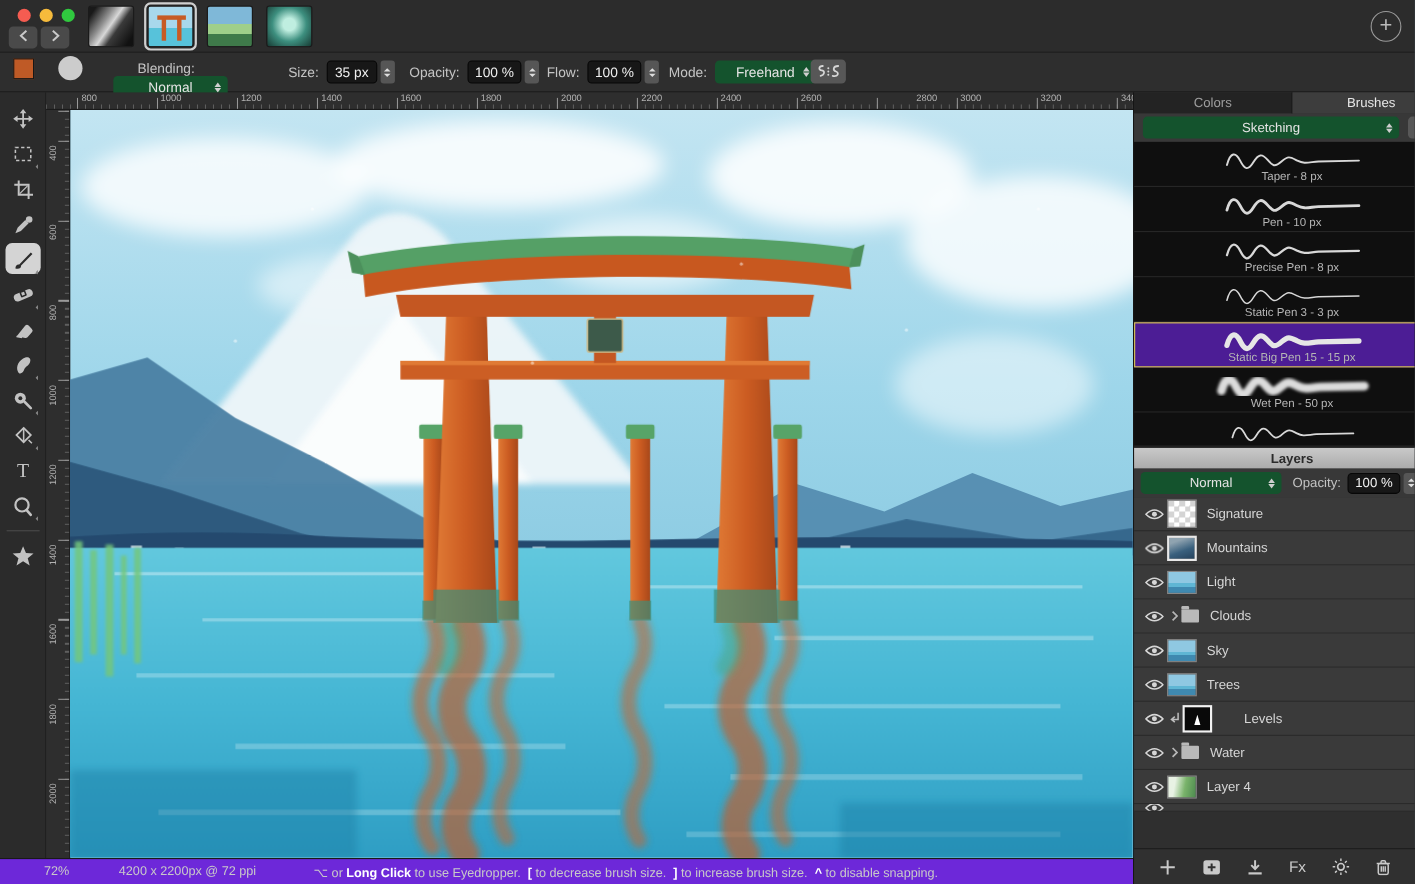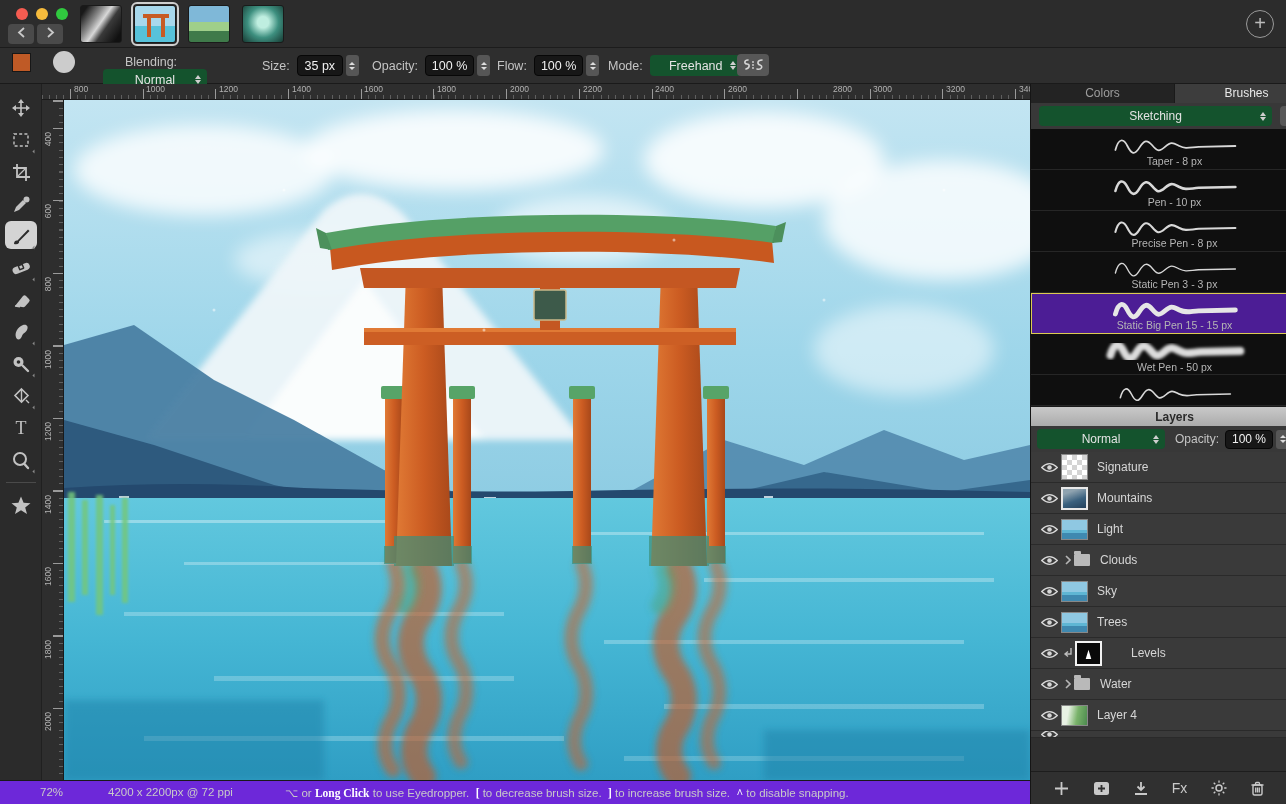--- a/index.html
+++ b/index.html
@@ -125,21 +125,21 @@
     display:flex; align-items:center; justify-content:center; gap:24px; color:#c9c9c9; }
   .layer-btns .lb { display:flex; align-items:center; justify-content:center; }
   .fxtext { font-size:14px; color:#c9c9c9; }
 
   
   .statusbar { position:absolute; left:0; top:780px; width:1030px; height:24px; background:#6d28d9; border-top:1px solid #191919;
     font-size:11.5px; color:#c9c9c9; }
   .statusbar .zoomval { position:absolute; left:40px; top:5px; }
   .statusbar .docinfo { position:absolute; left:108px; top:5px; }
   .statusbar .hint { position:absolute; left:285px; top:5px; white-space:pre; }
-  .hint b { color:#fff;font-family:Liberation Serif, serif; }
+  .hint b { color:#fff; }
 </style>
 </head>
 <body>
 
 <div id="app">
 
   <div class="titlebar">
     <div class="traffic">
       <span class="tl-red"></span>
       <span class="tl-yellow"></span>

